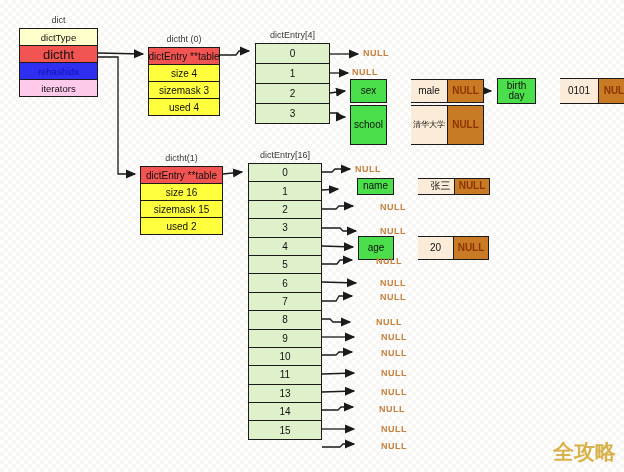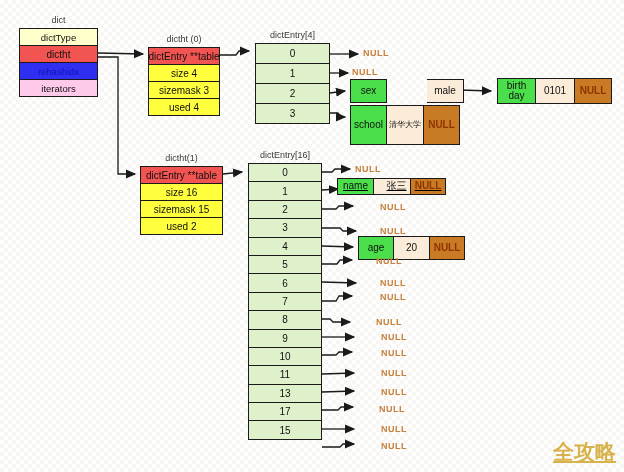--- a/index.html
+++ b/index.html
@@ -33,30 +33,30 @@
 
   .kv{position:absolute;display:flex;}
   .kv .cell{
     box-sizing:border-box;border:1px solid #1a1a1a;
     display:flex;align-items:center;justify-content:center;text-align:center;
     font-size:10px;line-height:1.05;color:#101010;
     word-break:break-word;overflow:hidden;padding:0 1px;
   }
   .kv .cell:not(:first-child){border-left:none;}
   .kv .key{background:var(--green,#4be04b);}
-  .kv .val{background:var(--kvcream,#faecd9);}
+  .kv .val{background:var(--kvcream,#faecd9);margin-left:24px;}
   .kv .nxt{background:var(--orange,#c87a24);color:var(--orangeText,#8f3400);font-weight:bold;}
 
   .nul{
     position:absolute;font-size:9px;font-weight:bold;
     color:var(--nullText,#c5823e);letter-spacing:.5px;
   }
   .watermark{
     position:absolute;right:8px;bottom:6px;
-    font-size:21px;font-weight:bold;color:var(--watermark,#d8b24a);text-decoration:underline;
+    font-size:21px;font-weight:bold;color:var(--watermark,#d8b24a);
   }
 </style>
 </head>
 <body>
 
 <div class="canvas">
 
   <svg class="wires" width="624" height="472">
     <defs>
       <marker id="ah" markerWidth="9" markerHeight="8" refX="7" refY="3.5" orient="auto">
@@ -87,21 +87,21 @@
     <path class="wire" marker-end="url(#ah)" d="M322,392 L354,391"></path>
     <path class="wire" marker-end="url(#ah)" d="M322,410 L338,410 L341,407 L353,407"></path>
     <path class="wire" marker-end="url(#ah)" d="M322,429 L354,429"></path>
     <path class="wire" marker-end="url(#ah)" d="M322,447 L340,447 L343,444 L354,444"></path>
   </svg>
 
   <div class="struct" style="left:19px;top:13px;width:79px;">
     <div class="struct-title">dict</div>
     <div class="tbl">
       <div class="row h17 cream" style="font-size:9.5px">dictType</div>
-      <div class="row h17 red" style="font-size:10px">dictht</div>
+      <div class="row h17 red" style="font-size:13px">dictht</div>
       <div class="row h17 blue" style="font-size:9.5px">rehashidx</div>
       <div class="row h17 pink" style="font-size:9.5px">iterators</div>
     </div>
   </div>
 
   <div class="struct" style="left:148px;top:32px;width:72px;">
     <div class="struct-title">dictht (0)</div>
     <div class="tbl">
       <div class="row h17 red">dictEntry **table</div>
       <div class="row h17 yellow">size 4</div>
@@ -139,44 +139,44 @@
       <div class="row h18 lgreen">3</div>
       <div class="row h18 lgreen">4</div>
       <div class="row h18 lgreen">5</div>
       <div class="row h18 lgreen">6</div>
       <div class="row h18 lgreen">7</div>
       <div class="row h18 lgreen">8</div>
       <div class="row h18 lgreen">9</div>
       <div class="row h18 lgreen">10</div>
       <div class="row h18 lgreen">11</div>
       <div class="row h18 lgreen">13</div>
-      <div class="row h18 lgreen">17</div>
+      <div class="row h18 lgreen">14</div>
       <div class="row h18 lgreen">15</div>
     </div>
   </div>
 
-  <div class="kv" style="left:350px;top:79px;height:24px;gap:40px;">
+  <div class="kv" style="left:350px;top:79px;height:24px;">
     <div class="cell key" style="width:37px;">sex</div>
     <div class="cell val" style="width:37px;">male</div>
     <div class="cell nxt" style="width:36px;">NULL</div>
   </div>
 
   <div class="kv" style="left:350px;top:105px;height:40px;">
     <div class="cell key" style="width:37px;">school</div>
     <div class="cell val" style="width:37px;font-size:8px;">清华大学</div>
     <div class="cell nxt" style="width:36px;">NULL</div>
   </div>
 
   <div class="kv" style="left:497px;top:78px;height:26px;">
     <div class="cell key" style="width:39px;">birth day</div>
     <div class="cell val" style="width:39px;">0101</div>
     <div class="cell nxt" style="width:37px;">NULL</div>
   </div>
 
-  <div class="kv" style="left:337px;top:178px;height:17px;text-decoration:underline;">
+  <div class="kv" style="left:357px;top:178px;height:17px;">
     <div class="cell key" style="width:37px;">name</div>
     <div class="cell val" style="width:37px;padding-left:10px;">张三</div>
     <div class="cell nxt" style="width:35px;">NULL</div>
   </div>
 
   <div class="kv" style="left:358px;top:236px;height:24px;">
     <div class="cell key" style="width:36px;text-align:center;">age</div>
     <div class="cell val" style="width:36px;">20</div>
     <div class="cell nxt" style="width:35px;">NULL</div>
   </div>

